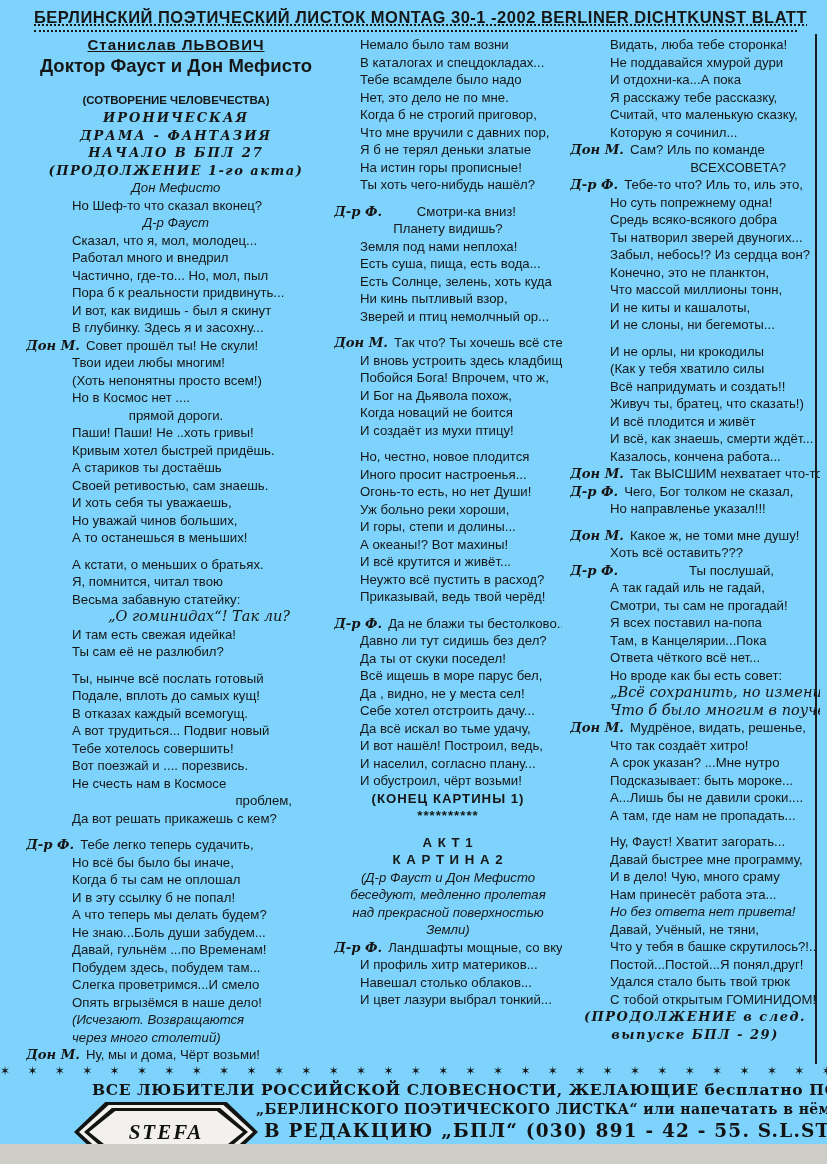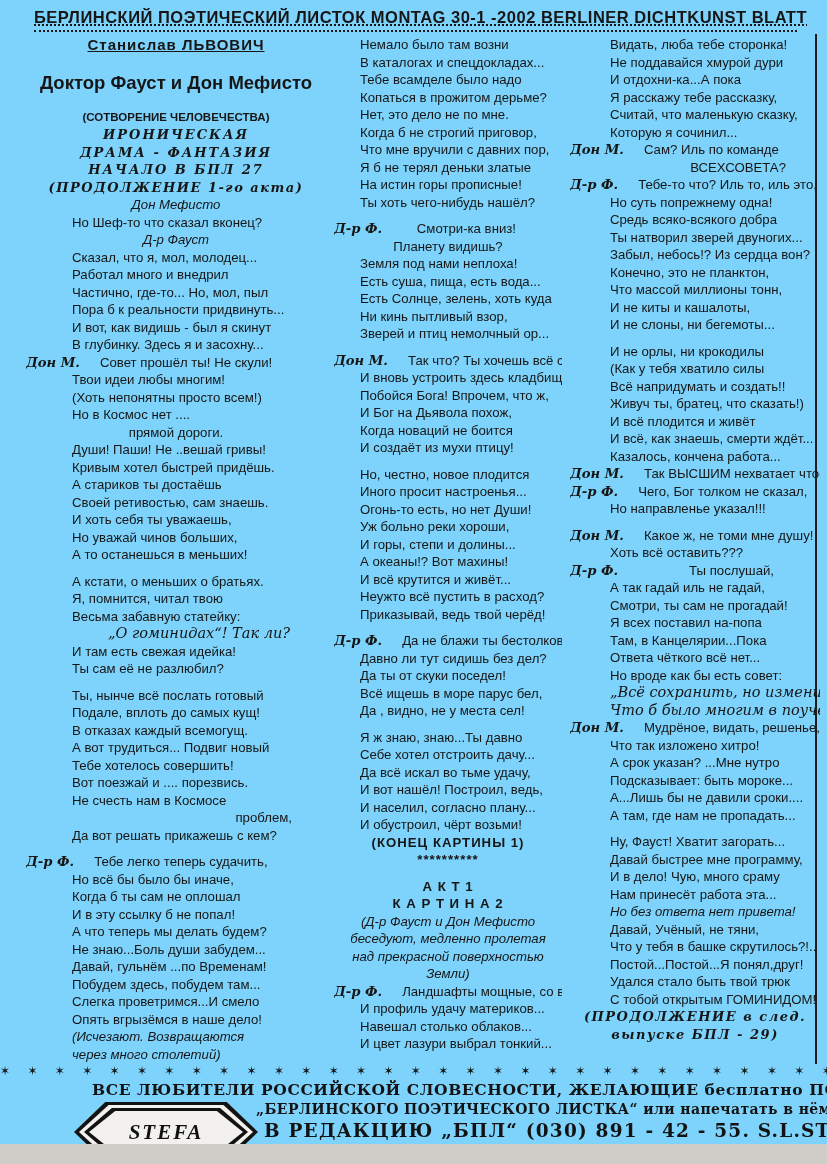--- a/index.html
+++ b/index.html
@@ -15,29 +15,29 @@
   .col1{flex:0 0 300px;}
   .col2{flex:0 0 228px;}
   .col3{flex:0 0 250px;}
   .vrule{position:absolute;right:10px;top:2px;bottom:0;width:2px;background:#1c1c1c;}
   
   .line{padding-left:46px;font:13.2px/17.5px "Liberation Sans",sans-serif;white-space:nowrap;}
   .col2 .line{padding-left:26px;}
   .col3 .line{padding-left:40px;}
   .line.gap{margin-top:9px;}
   .line.spkline{padding-left:0;}
-  .spk{font-family:"DejaVu Serif",serif;font-style:italic;font-weight:600;margin-right:20px;}
+  .spk{font-family:"DejaVu Serif",serif;font-style:italic;font-weight:600;margin-right:6px;}
   .line.c,.line.ic,.line.sc,.line.sc2,.line.tu,.line.h1,.line.sub,.line.bc{padding-left:0;text-align:center;}
   .line.r{text-align:right;padding-right:34px;}
   .line.i{font-style:italic;}
   .line.ic{font-style:italic;}
   .line.q{font-family:"DejaVu Serif",serif;font-style:italic;font-size:14.5px;text-align:center;}
   .line.sc{font-family:"DejaVu Serif",serif;font-style:italic;font-weight:bold;letter-spacing:2px;font-size:13px;}
   .line.sc2{font-family:"DejaVu Serif",serif;font-style:italic;font-weight:bold;letter-spacing:1.5px;font-size:13px;}
-  .line.tu{font-weight:bold;font-size:15px;letter-spacing:1px;text-decoration:underline;margin-bottom:17px;}
+  .line.tu{font-weight:bold;font-size:15px;letter-spacing:1px;text-decoration:underline;margin-bottom:0;}
   .line.h1{font-weight:bold;font-size:18.5px;line-height:24px;}
   .line.sub{font-weight:bold;font-size:11.5px;margin-top:14px;}
   .line.bc{font-weight:bold;letter-spacing:1px;text-align:center;}
   .line.spread{display:flex;justify-content:space-between;padding-right:46px;}
   
   .starsep{white-space:nowrap;overflow:hidden;text-align:center;font-size:12px;
            letter-spacing:7px;color:#161616;line-height:14px;}
   
   .footer{position:relative;height:100px;}
   .fl{white-space:nowrap;font-family:"DejaVu Serif",serif;font-weight:bold;color:#131313;}
@@ -76,21 +76,21 @@
         <div class="line "><span class="txt">Работал много и внедрил</span></div>
         <div class="line "><span class="txt">Частично, где-то... Но, мол, пыл</span></div>
         <div class="line "><span class="txt">Пора б к реальности придвинуть...</span></div>
         <div class="line "><span class="txt">И вот, как видишь - был я скинут</span></div>
         <div class="line "><span class="txt">В глубинку.  Здесь я и засохну...</span></div>
         <div class="line  spkline"><span class="spk">Дон М.</span><span class="txt">Совет прошёл ты! Не скули!</span></div>
         <div class="line "><span class="txt">Твои идеи любы многим!</span></div>
         <div class="line "><span class="txt">(Хоть непонятны просто  всем!)</span></div>
         <div class="line "><span class="txt">Но в Космос нет ....</span></div>
         <div class="line c"><span class="txt">прямой дороги.</span></div>
-        <div class="line "><span class="txt">Души! Паши! Не ..вешай гривы!</span></div>
+        <div class="line "><span class="txt">Паши! Паши! Не ..хоть гривы!</span></div>
         <div class="line "><span class="txt">Кривым хотел быстрей придёшь.</span></div>
         <div class="line "><span class="txt">А стариков ты достаёшь</span></div>
         <div class="line "><span class="txt">Своей ретивостью, сам знаешь.</span></div>
         <div class="line "><span class="txt">И хоть себя ты уважаешь,</span></div>
         <div class="line "><span class="txt">Но уважай чинов больших,</span></div>
         <div class="line "><span class="txt">А то останешься в меньших!</span></div>
         <div class="line  gap"><span class="txt">А кстати, о меньших о братьях.</span></div>
         <div class="line "><span class="txt">Я, помнится, читал твою</span></div>
         <div class="line "><span class="txt">Весьма забавную статейку:</span></div>
         <div class="line q"><span class="txt">„О гоминидах“! Так ли?</span></div>
@@ -116,21 +116,20 @@
         <div class="line "><span class="txt">Слегка проветримся...И смело</span></div>
         <div class="line "><span class="txt">Опять вгрызёмся в наше дело!</span></div>
         <div class="line i"><span class="txt">(Исчезают.  Возвращаются</span></div>
         <div class="line i"><span class="txt">через много столетий)</span></div>
         <div class="line  spkline"><span class="spk">Дон М.</span><span class="txt">Ну, мы и дома, Чёрт возьми!</span></div>
       </div>
     <div class="col col2" id="col1">
         <div class="line "><span class="txt">Немало было там возни</span></div>
         <div class="line "><span class="txt">В каталогах и спецдокладах...</span></div>
         <div class="line "><span class="txt">Тебе всамделе было надо</span></div>
-        <div class="line "><span class="txt">Копаться в прожитом дерьме?</span></div>
         <div class="line "><span class="txt">Нет, это дело не по мне.</span></div>
         <div class="line "><span class="txt">Когда б не строгий приговор,</span></div>
         <div class="line "><span class="txt">Что мне вручили с давних пор,</span></div>
         <div class="line "><span class="txt">Я б не терял деньки златые</span></div>
         <div class="line "><span class="txt">На истин горы прописные!</span></div>
         <div class="line "><span class="txt">Ты хоть чего-нибудь нашёл?</span></div>
         <div class="line spread gap spkline">
           <span class="spk">Д-р Ф.</span>
           <span class="txt">Смотри-ка вниз!</span>
         </div>
@@ -153,36 +152,35 @@
         <div class="line "><span class="txt">И горы, степи и долины...</span></div>
         <div class="line "><span class="txt">А океаны!? Вот махины!</span></div>
         <div class="line "><span class="txt">И всё крутится и живёт...</span></div>
         <div class="line "><span class="txt">Неужто всё пустить в расход?</span></div>
         <div class="line "><span class="txt">Приказывай, ведь твой черёд!</span></div>
         <div class="line  gap spkline"><span class="spk">Д-р Ф.</span><span class="txt">Да не блажи ты бестолково...</span></div>
         <div class="line "><span class="txt">Давно ли тут сидишь без дел?</span></div>
         <div class="line "><span class="txt">Да ты от скуки поседел!</span></div>
         <div class="line "><span class="txt">Всё ищешь в море парус бел,</span></div>
         <div class="line "><span class="txt">Да , видно, не у места сел!</span></div>
-        <div class="line  gap"><span class="txt">Я ж знаю, знаю...Ты давно</span></div>
         <div class="line "><span class="txt">Себе хотел отстроить дачу...</span></div>
         <div class="line "><span class="txt">Да всё искал во тьме удачу,</span></div>
         <div class="line "><span class="txt">И вот нашёл! Построил, ведь,</span></div>
         <div class="line "><span class="txt">И населил, согласно плану...</span></div>
         <div class="line "><span class="txt">И обустроил, чёрт возьми!</span></div>
         <div class="line bc"><span class="txt">(КОНЕЦ КАРТИНЫ 1)</span></div>
         <div class="line bc"><span class="txt">**********</span></div>
         <div class="line bc gap"><span class="txt">А К Т  1</span></div>
         <div class="line bc"><span class="txt">К А Р Т И Н А  2</span></div>
         <div class="line ic"><span class="txt">(Д-р Фауст  и Дон Мефисто</span></div>
         <div class="line ic"><span class="txt">беседуют, медленно пролетая</span></div>
         <div class="line ic"><span class="txt">над прекрасной  поверхностью</span></div>
         <div class="line ic"><span class="txt">Земли)</span></div>
         <div class="line  spkline"><span class="spk">Д-р Ф.</span><span class="txt">Ландшафты мощные, со вкусом...</span></div>
-        <div class="line "><span class="txt">И профиль удачу материков...</span></div>
+        <div class="line "><span class="txt">И профиль хитр материков...</span></div>
         <div class="line "><span class="txt">Навешал столько облаков...</span></div>
         <div class="line "><span class="txt">И цвет лазури выбрал тонкий...</span></div>
       </div>
     <div class="col col3" id="col2">
         <div class="line "><span class="txt">Видать, люба тебе сторонка!</span></div>
         <div class="line "><span class="txt">Не поддавайся хмурой дури</span></div>
         <div class="line "><span class="txt">И отдохни-ка...А пока</span></div>
         <div class="line "><span class="txt">Я расскажу тебе рассказку,</span></div>
         <div class="line "><span class="txt">Считай, что маленькую сказку,</span></div>
         <div class="line "><span class="txt">Которую я сочинил...</span></div>
@@ -215,21 +213,21 @@
         </div>
         <div class="line "><span class="txt">А так гадай иль не гадай,</span></div>
         <div class="line "><span class="txt">Смотри, ты сам не прогадай!</span></div>
         <div class="line "><span class="txt">Я всех поставил на-попа</span></div>
         <div class="line "><span class="txt">Там, в Канцелярии...Пока</span></div>
         <div class="line "><span class="txt">Ответа чёткого всё нет...</span></div>
         <div class="line "><span class="txt">Но вроде как бы есть совет:</span></div>
         <div class="line q"><span class="txt">„Всё сохранить, но изменить,</span></div>
         <div class="line q"><span class="txt">Что б было многим в поученье“</span></div>
         <div class="line  spkline"><span class="spk">Дон М.</span><span class="txt">Мудрёное, видать, решенье,</span></div>
-        <div class="line "><span class="txt">Что так изложено хитро!</span></div>
+        <div class="line "><span class="txt">Что так создаёт хитро!</span></div>
         <div class="line "><span class="txt">А срок указан?  ...Мне нутро</span></div>
         <div class="line "><span class="txt">Подсказывает: быть мороке...</span></div>
         <div class="line "><span class="txt">А...Лишь бы не давили сроки....</span></div>
         <div class="line "><span class="txt">А там, где нам не пропадать...</span></div>
         <div class="line  gap"><span class="txt">Ну, Фауст! Хватит загорать...</span></div>
         <div class="line "><span class="txt">Давай быстрее мне программу,</span></div>
         <div class="line "><span class="txt">И в дело! Чую, много сраму</span></div>
         <div class="line "><span class="txt">Нам принесёт работа эта...</span></div>
         <div class="line i"><span class="txt">Но без ответа нет привета!</span></div>
         <div class="line "><span class="txt">Давай, Учёный, не тяни,</span></div>

